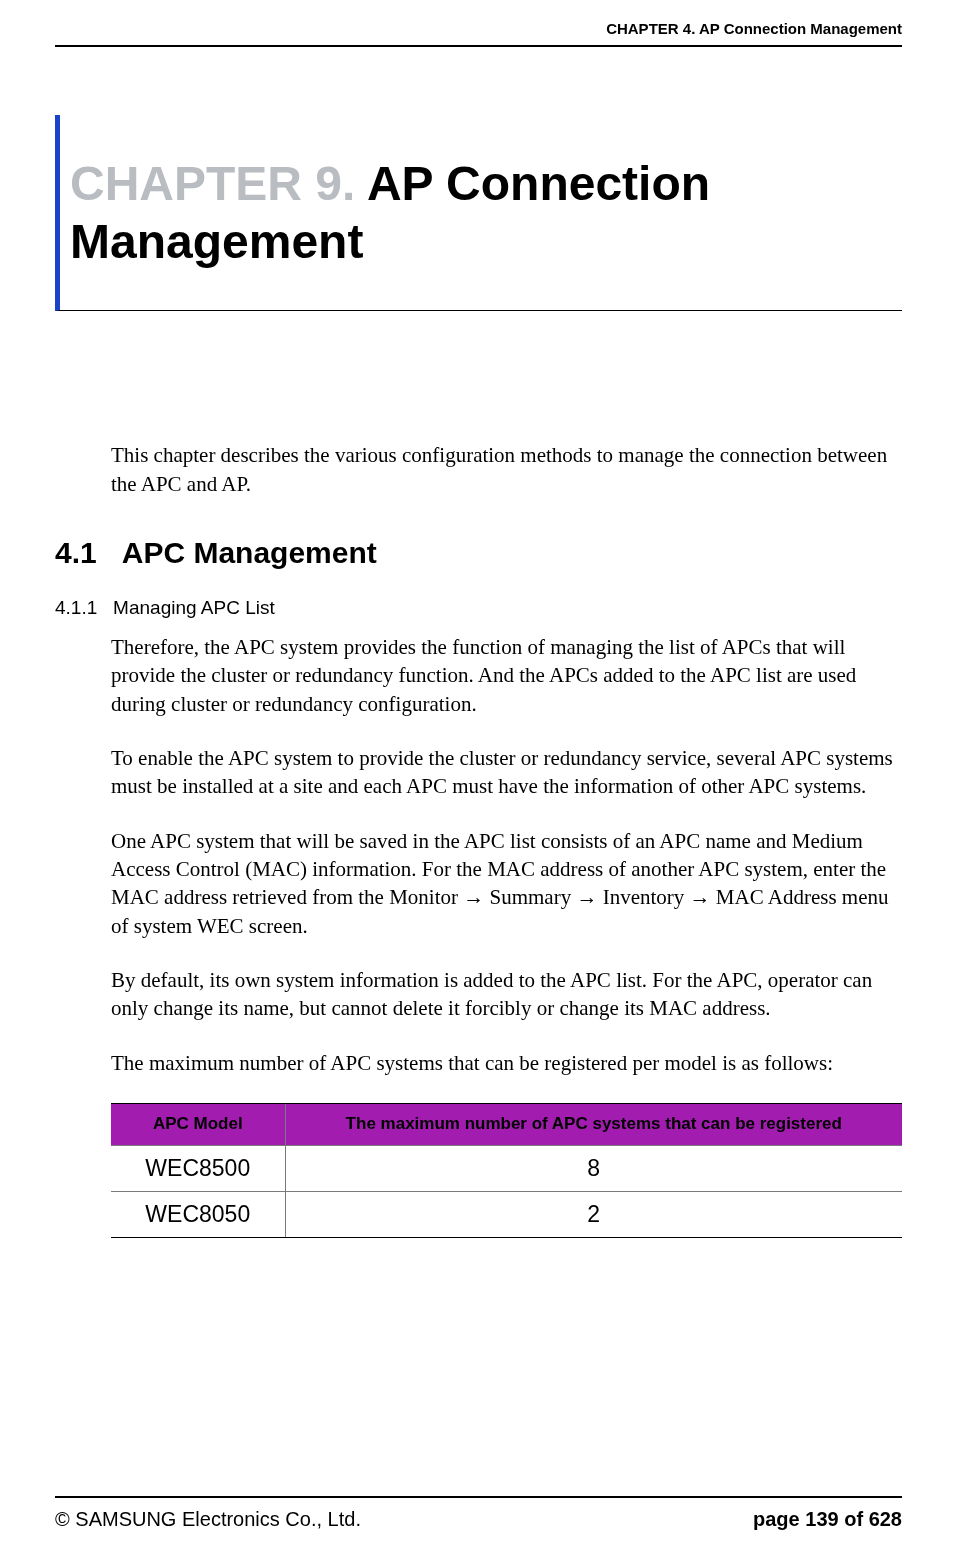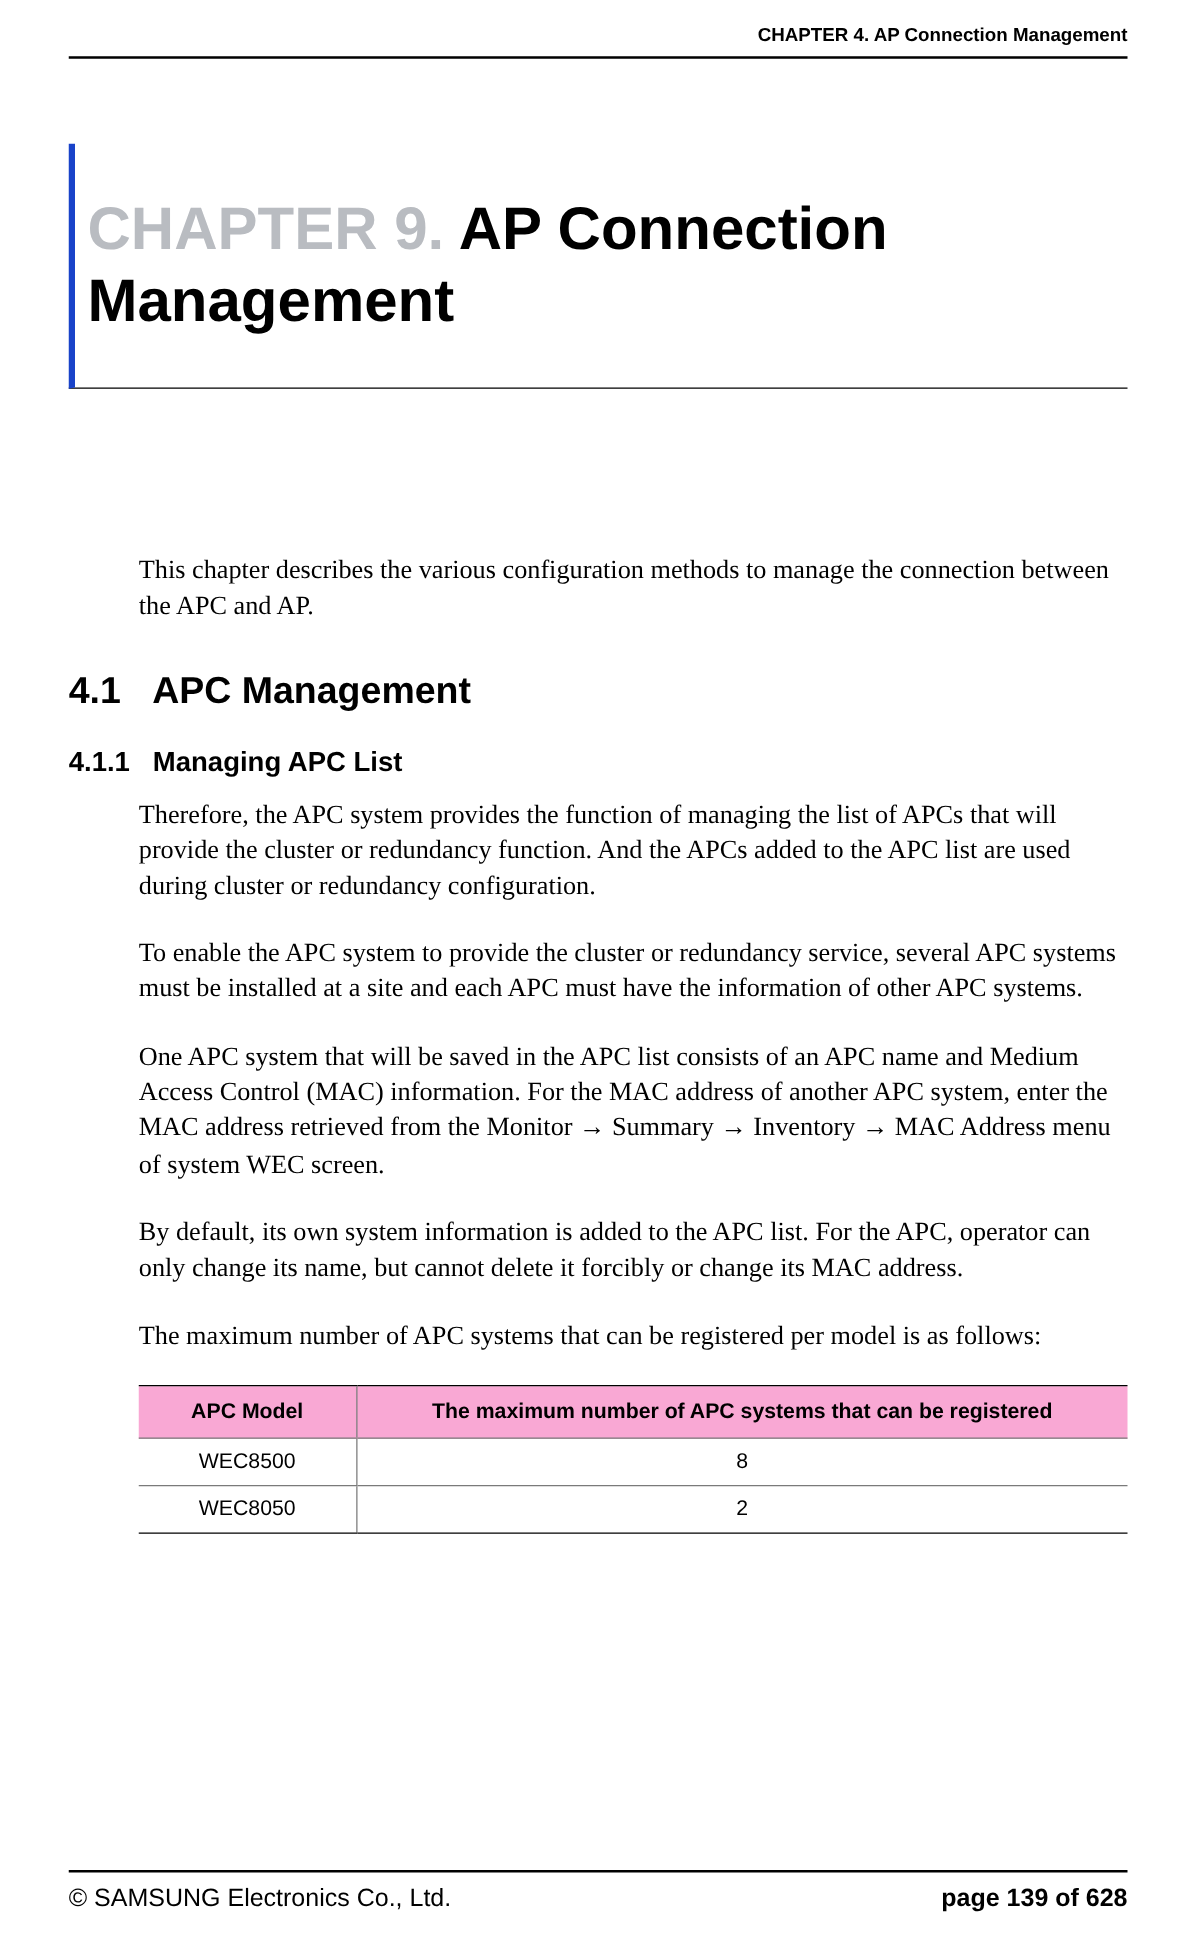--- a/index.html
+++ b/index.html
@@ -56,56 +56,56 @@
     }
     .section-h2 {
       font-family: Arial, Helvetica, sans-serif;
       font-size: 30px;
       font-weight: bold;
       margin-left: -56px;
       margin-bottom: 22px;
     }
     .section-h3 {
       font-family: Arial, Helvetica, sans-serif;
-      font-size: 22px;
-      font-weight: bold;
+      font-size: 19px;
+      font-weight: normal;
       margin-left: -56px;
       margin-bottom: 12px;
     }
     .body-para {
       margin-bottom: 26px;
     }
     .arrow {
       font-family: Arial, sans-serif;
     }
     table.apc-table {
       width: 100%;
       border-collapse: collapse;
       font-family: Arial, Helvetica, sans-serif;
       font-size: 17px;
       margin-top: 6px;
     }
     table.apc-table th {
-      background: #f9a8d4;
+      background: #a21caf;
       font-weight: bold;
       text-align: center;
       padding: 9px 6px;
       border-top: 1.5px solid #000;
       border-bottom: 1px solid #7a7a7a;
       border-left: 1px solid #7a7a7a;
     }
     table.apc-table th:first-child {
       border-left: none;
     }
     table.apc-table td {
       text-align: center;
       padding: 7px 6px;
       border-bottom: 1px solid #7a7a7a;
       border-left: 1px solid #7a7a7a;
-      font-size: 17px;
+      font-size: 23px;
     }
     table.apc-table td:first-child {
       border-left: none;
     }
     table.apc-table tr:last-child td {
       border-bottom: 1.5px solid #000;
       text-align: center;
     }
     .footer {
       position: absolute;

